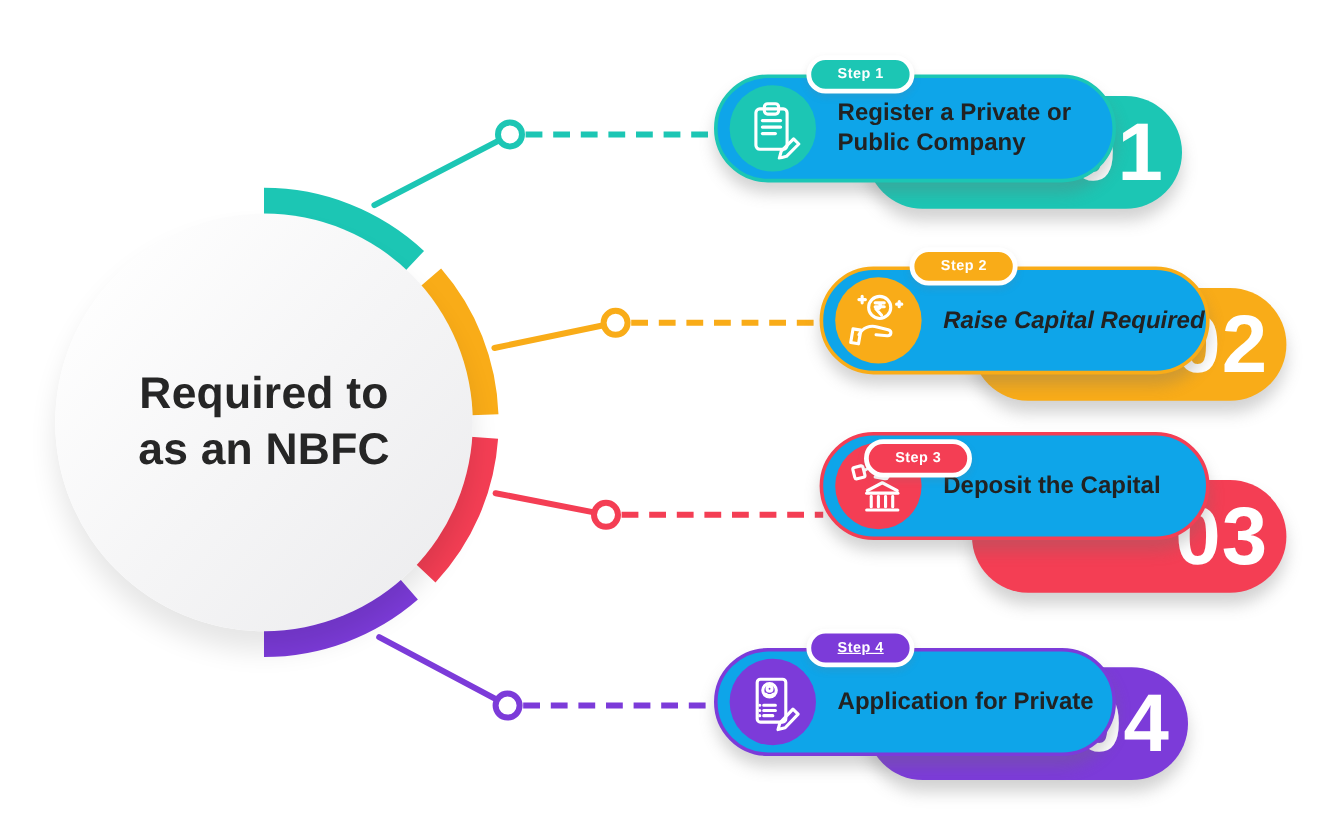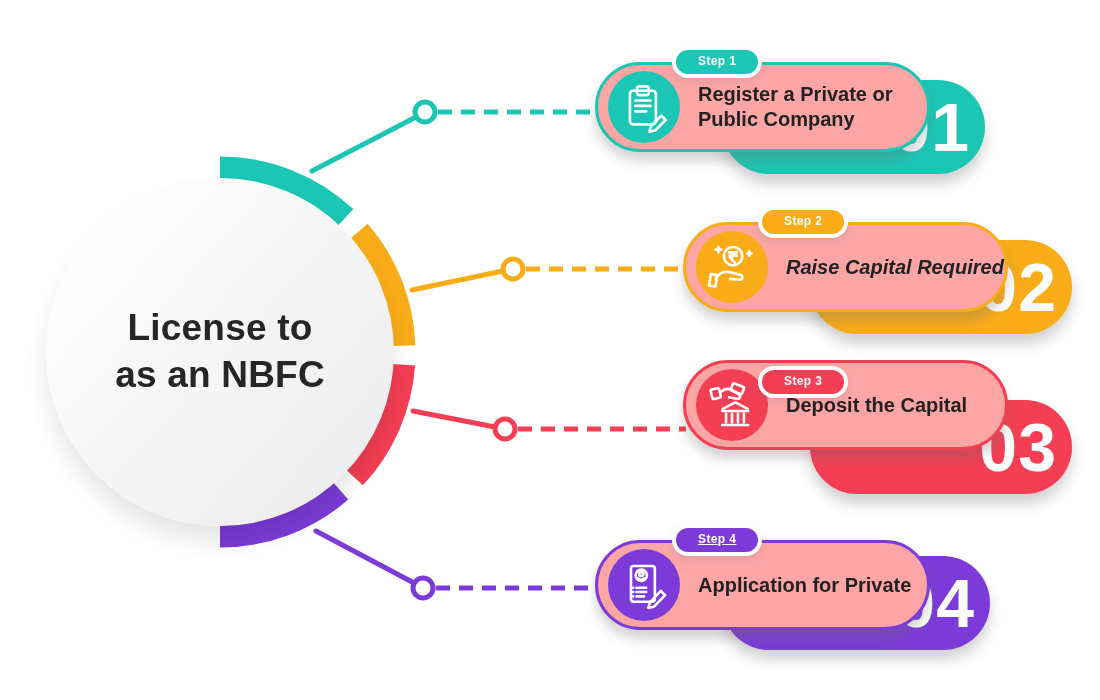--- a/index.html
+++ b/index.html
@@ -30,21 +30,21 @@
   .back {
     position:absolute; border-radius:47px; background:var(--c); z-index:2;
     box-shadow:0 10px 13px rgba(95,95,95,.28);
   }
   .num {
     position:absolute; right:15px; top:0; bottom:0;
     display:flex; align-items:center;
     color:#fff; font-size:68px; font-weight:800; letter-spacing:1px;
   }
   .card {
-    position:absolute; background:#fca5a5; border:3px solid var(--c);
+    position:absolute; background:#0ea5e9; border:3px solid var(--c);
     border-radius:46px; z-index:3; box-sizing:border-box;
     box-shadow:0 9px 12px rgba(110,110,110,.30);
     display:flex; align-items:center;
   }
   .badge {
     position:absolute; left:10px; top:50%; transform:translateY(-50%);
     width:72px; height:72px; border-radius:50%; background:var(--c);
     display:flex; align-items:center; justify-content:center;
   }
   .badge svg { width:52px; height:52px; stroke:#fff; fill:none;
@@ -61,21 +61,21 @@
   }
   
   .s0 .card { left:595px; top:62px;  width:335px; height:90px; }
   .s0 .back { left:722px; top:80px;  width:263px; height:94px; }
   .s0 .pill { left:672px; top:46px; }
   .s1 .card { left:683px; top:222px; width:325px; height:90px;font-style:italic; }
   .s1 .back { left:810px; top:240px; width:262px; height:94px; }
   .s1 .pill { left:758px; top:206px; }
   .s2 .card { left:683px; top:360px; width:325px; height:90px; }
   .s2 .back { left:810px; top:400px; width:262px; height:94px; }
-  .s2 .pill { left:758px; top:366px;text-align:right; }
+  .s2 .pill { left:720px; top:366px;text-align:right; }
   .s3 .card { left:595px; top:540px; width:335px; height:90px; }
   .s3 .back { left:722px; top:556px; width:268px; height:94px; }
   .s3 .pill { left:672px; top:524px;text-decoration:underline; }
 </style>
 </head>
 <body>
 
 <div id="stage">
 
   <svg id="wires" viewBox="0 0 1100 700">
@@ -102,21 +102,21 @@
     </g>
     <g style="--c: #7C3BD9;">
       <line class="conn-solid" x1="316" y1="531" x2="414" y2="583"></line>
       <circle class="conn-ring" cx="423" cy="588" r="10"></circle>
       <line class="conn-dash" x1="436" y1="588" x2="598" y2="588"></line>
     </g>
   </svg>
 
   <div class="hub">
     <div class="hub-title">
-      <span>License to</span>
+      <span>Required to</span>
       <span>as an NBFC</span>
     </div>
   </div>
 
   <div class="step s0" style="--c: #1CC6B4;">
     <div class="back">
       <div class="num">01</div>
     </div>
     <div class="card">
       <div class="badge">

